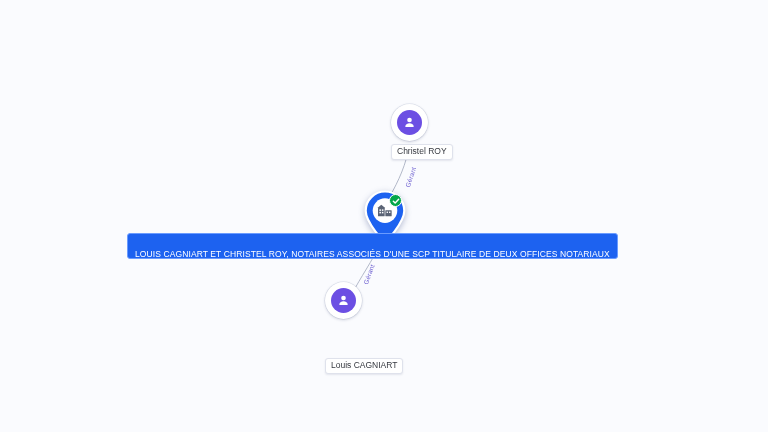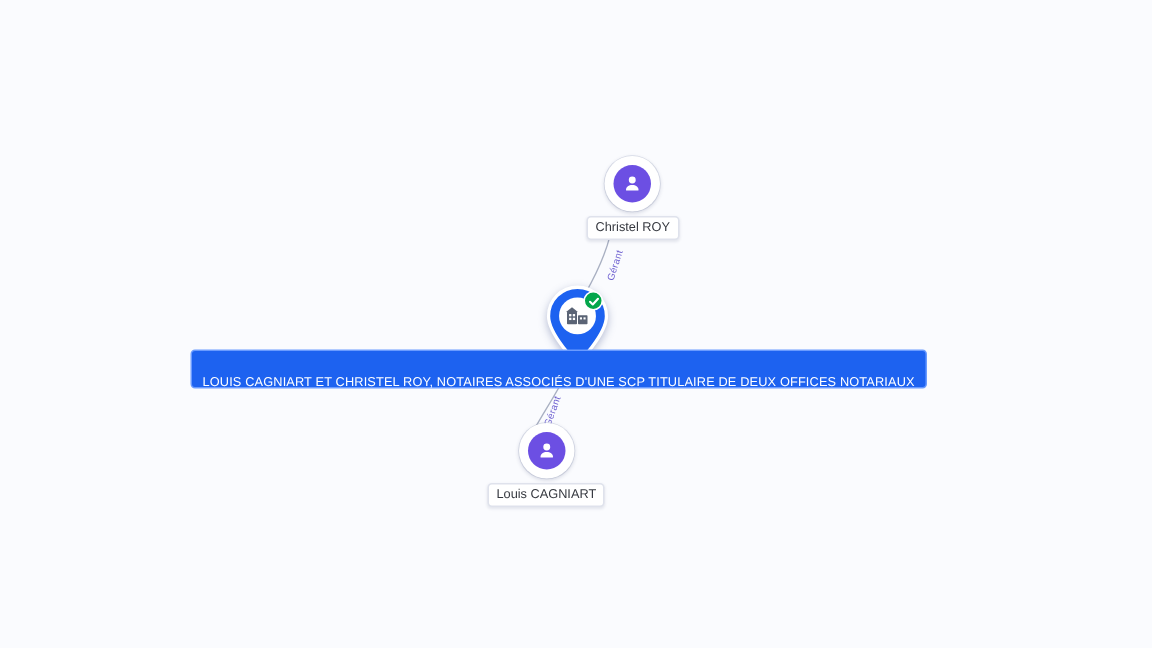--- a/index.html
+++ b/index.html
@@ -49,24 +49,24 @@
     left: 362px;
     top: 283px;
     transform: rotate(-70deg);
   }
 
   
   .person-node {
     position: absolute;
     display: flex;
     flex-direction: column;
-    align-items: center;
+    align-items: flex-start;
   }
   #node-christel { left: 391px; top: 104px; }
-  #node-louis    { left: 325px; top: 282px; }
+  #node-louis    { left: 325px; top: 282px; gap: 36px; }
 
   .avatar-ring {
     width: 37px;
     height: 37px;
     border-radius: 50%;
     background: #ffffff;
     box-shadow: 0 1px 3px rgba(30,40,90,.20), 0 0 0 .5px rgba(120,130,170,.22);
     display: flex;
     align-items: center;
     justify-content: center;

